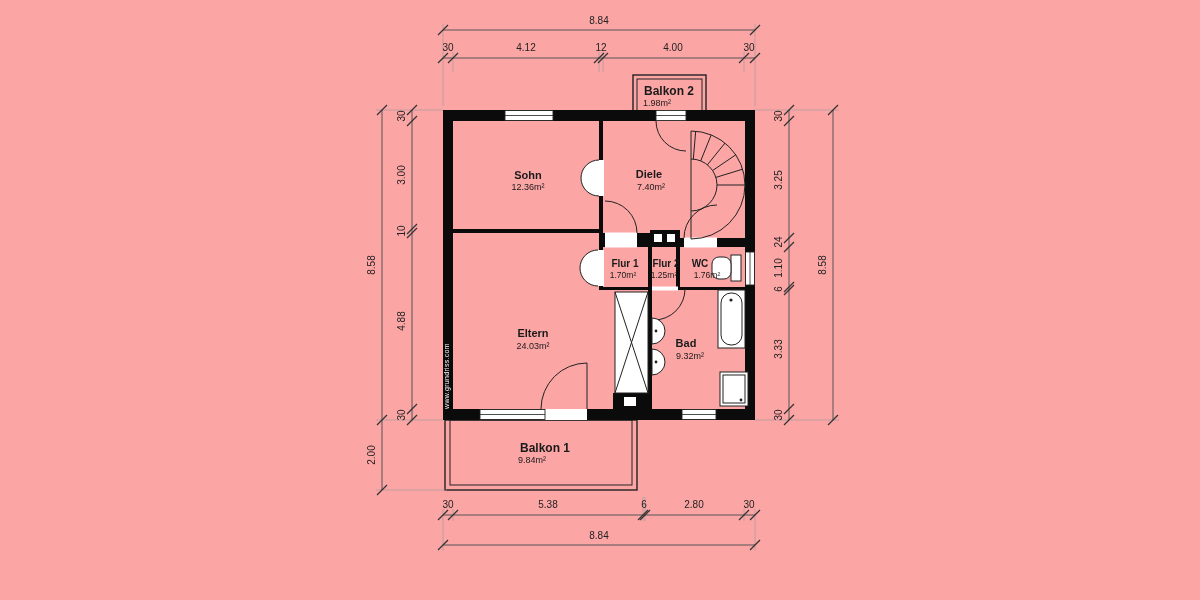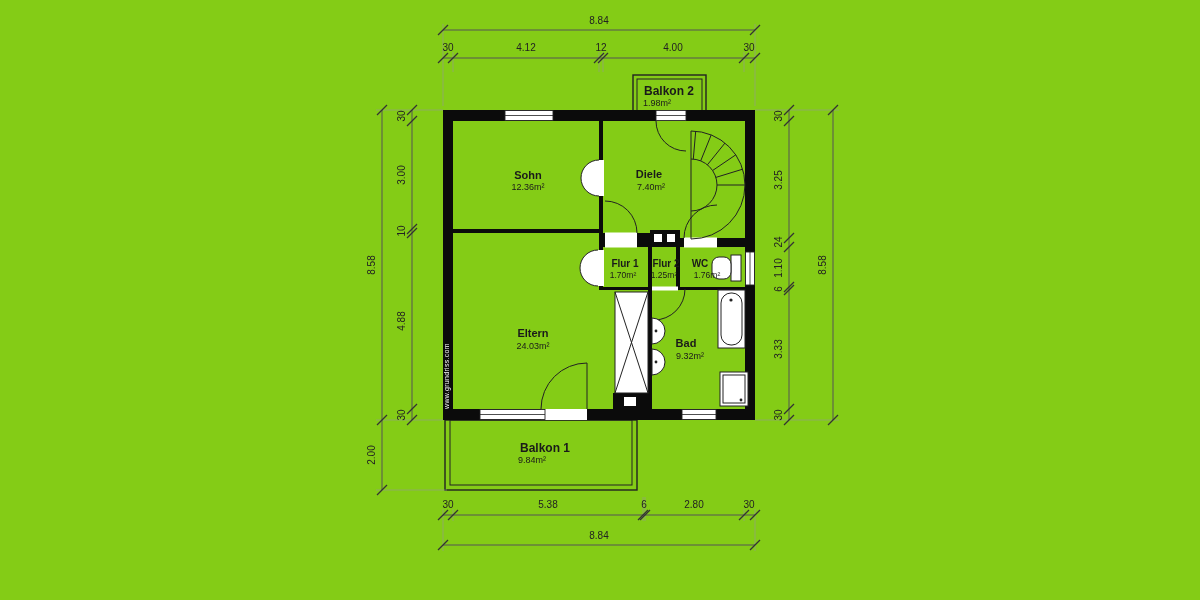--- a/index.html
+++ b/index.html
@@ -1,19 +1,19 @@
 <!DOCTYPE html>
 <html><head>
 <meta charset="utf-8">
 <style>
   html,body{margin:0;padding:0;background:#ffffff;}
   .canvas{
     position:relative;
     width:1200px;height:600px;
-    background:#84cc16;
+    background:#fca5a5;
     font-family:"Liberation Sans", sans-serif;
     overflow:hidden;
   }
   svg text{
     font-family:"Liberation Sans", sans-serif;
     fill:#1a1a1a;
   }
   .room-name{font-size:11px;font-weight:bold;}
   .room-name-big{font-size:12px;font-weight:bold;}
   .room-area{font-size:9px;}

